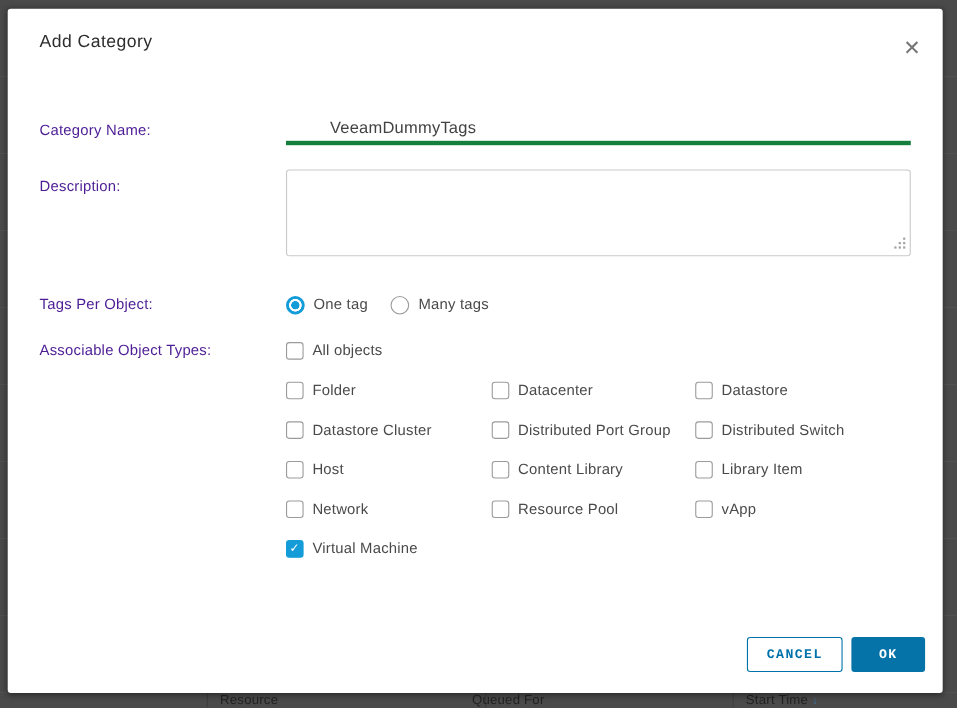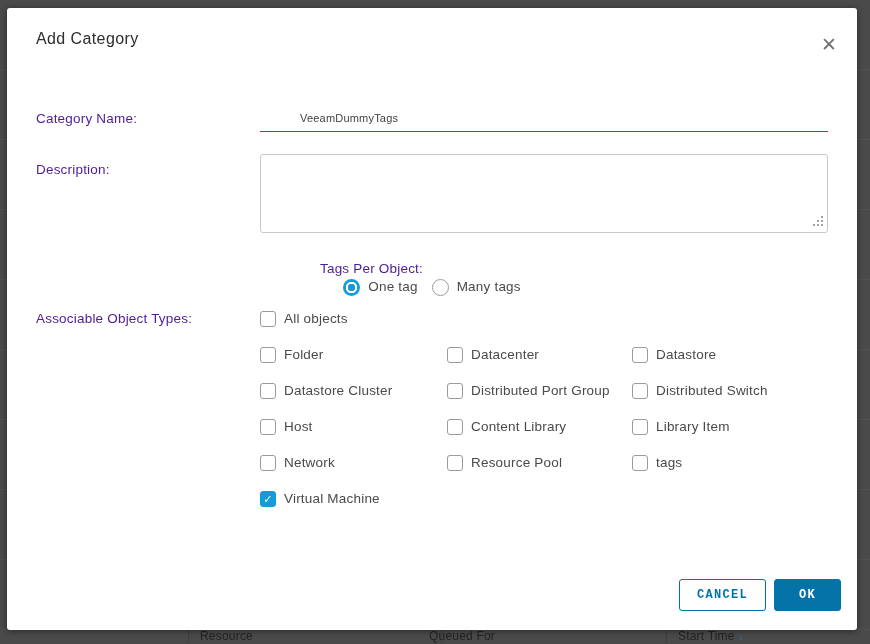--- a/index.html
+++ b/index.html
@@ -32,39 +32,39 @@
     display:flex;align-items:center;justify-content:center;
     font-size:19px;font-weight:300;color:#747474;cursor:pointer;
   }
   .abs-row{position:absolute;left:29px;right:29px;display:flex;align-items:flex-start;}
   .row-label{width:224px;flex:none;font-size:13.5px;color:#4c1d95;letter-spacing:.2px;line-height:18px;}
   .row-field{flex:1;min-width:0;}
 
   .row-category{top:102px;}
   .name-input{
     width:100%;box-sizing:border-box;display:block;
-    border:none;border-bottom:1px solid #15803d;border-radius:0;outline:none;
+    border:none;border-bottom:4px solid #15803d;border-radius:0;outline:none;
     background:transparent;font-family:inherit;
-    font-size:11px;color:#424242;letter-spacing:.2px;
+    font-size:15px;color:#424242;letter-spacing:.2px;
     padding:0 0 6px 40px;height:22px;
   }
   .row-desc{top:146px;}
   .row-desc .row-label{padding-top:7px;}
   .desc-wrap{position:relative;}
   .desc-area{
     width:100%;height:79px;box-sizing:border-box;display:block;
     border:1px solid #c9c9c9;border-radius:3px;resize:none;outline:none;
     font-family:inherit;font-size:13px;color:#424242;padding:6px 8px;
     background:#fff;
   }
   .grip{position:absolute;right:5px;bottom:7px;width:2px;height:2px;background:#a2a2a2;
     box-shadow:-4px 0 0 #a2a2a2,-8px 0 0 #a2a2a2,0 -4px 0 #a2a2a2,-4px -4px 0 #a2a2a2,0 -8px 0 #a2a2a2;}
 
-  .row-tags{top:252px;align-items:center;flex-direction:column;}
-  .radio-group{display:flex;align-items:center;gap:14px;}
+  .row-tags{top:260px;align-items:center;}
+  .radio-group{display:flex;align-items:center;gap:21px;}
   .opt{display:flex;align-items:center;gap:8px;font-size:13.5px;color:#4a4a4a;letter-spacing:.2px;line-height:18px;cursor:pointer;}
   .rad{width:17px;height:17px;border-radius:50%;border:1px solid #9b9b9b;box-sizing:border-box;background:#fff;flex:none;}
   .rad.on{border:none;background:radial-gradient(circle,#149cd8 0,#149cd8 3.5px,#fff 4px,#fff 5.5px,#149cd8 6px);}
 
   .row-assoc{top:302px;}
   .cb{width:16px;height:16px;border:1px solid #9b9b9b;border-radius:3px;box-sizing:border-box;background:#fff;flex:none;
       display:flex;align-items:center;justify-content:center;font-size:11px;line-height:1;color:transparent;}
   .cb.on{background:#149cd8;border-color:#149cd8;color:#fff;font-weight:bold;}
 
   .cb-grid{
@@ -179,21 +179,21 @@
     <span class="opt">
       <span class="cb"></span>
       <span>Network</span>
     </span>
     <span class="opt">
       <span class="cb"></span>
       <span>Resource Pool</span>
     </span>
     <span class="opt">
       <span class="cb"></span>
-      <span>tags</span>
+      <span>vApp</span>
     </span>
     <span class="opt">
       <span class="cb on">✓</span>
       <span>Virtual Machine</span>
     </span>
   </div>
 
   <div class="footer">
     <button class="btn btn-cancel">CANCEL</button>
     <button class="btn btn-ok">OK</button>

